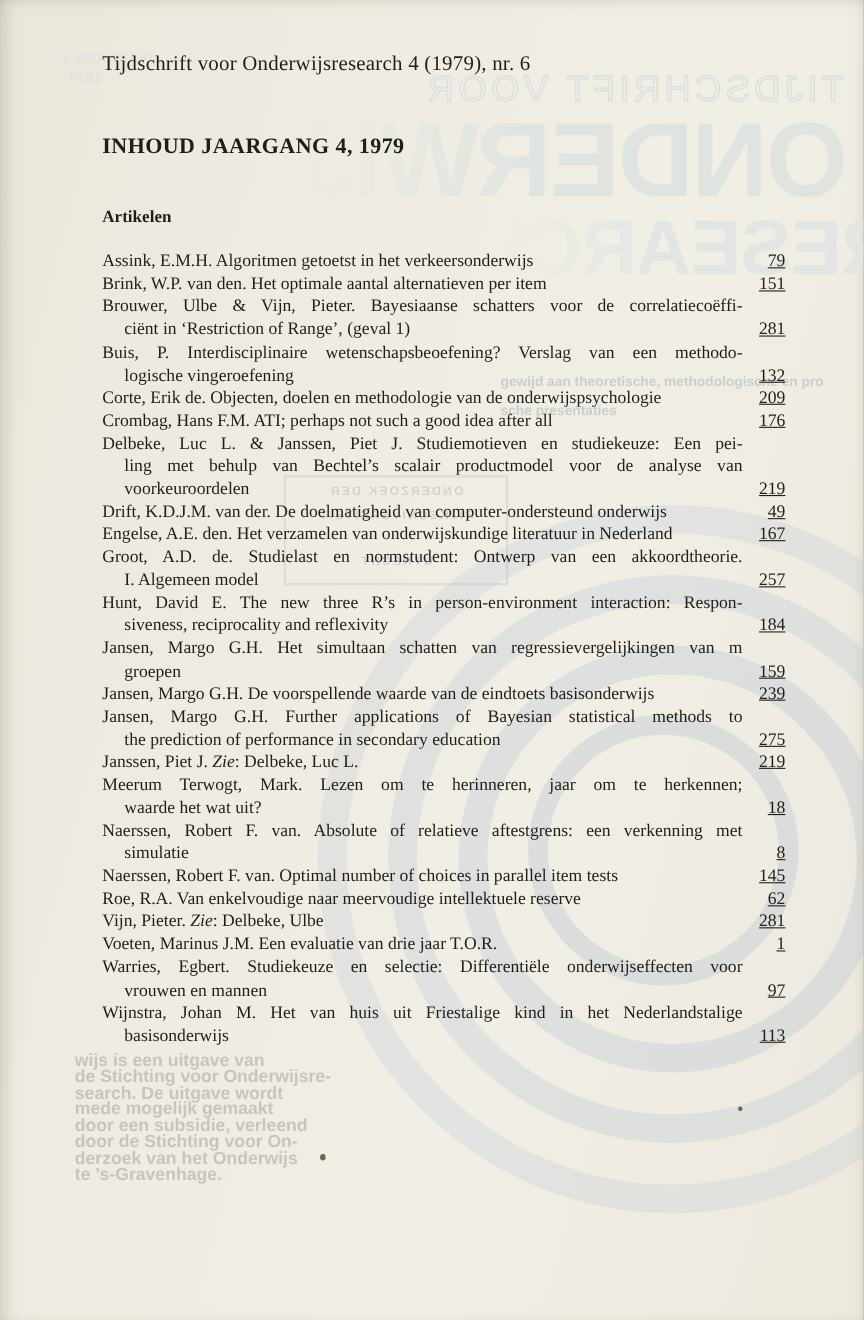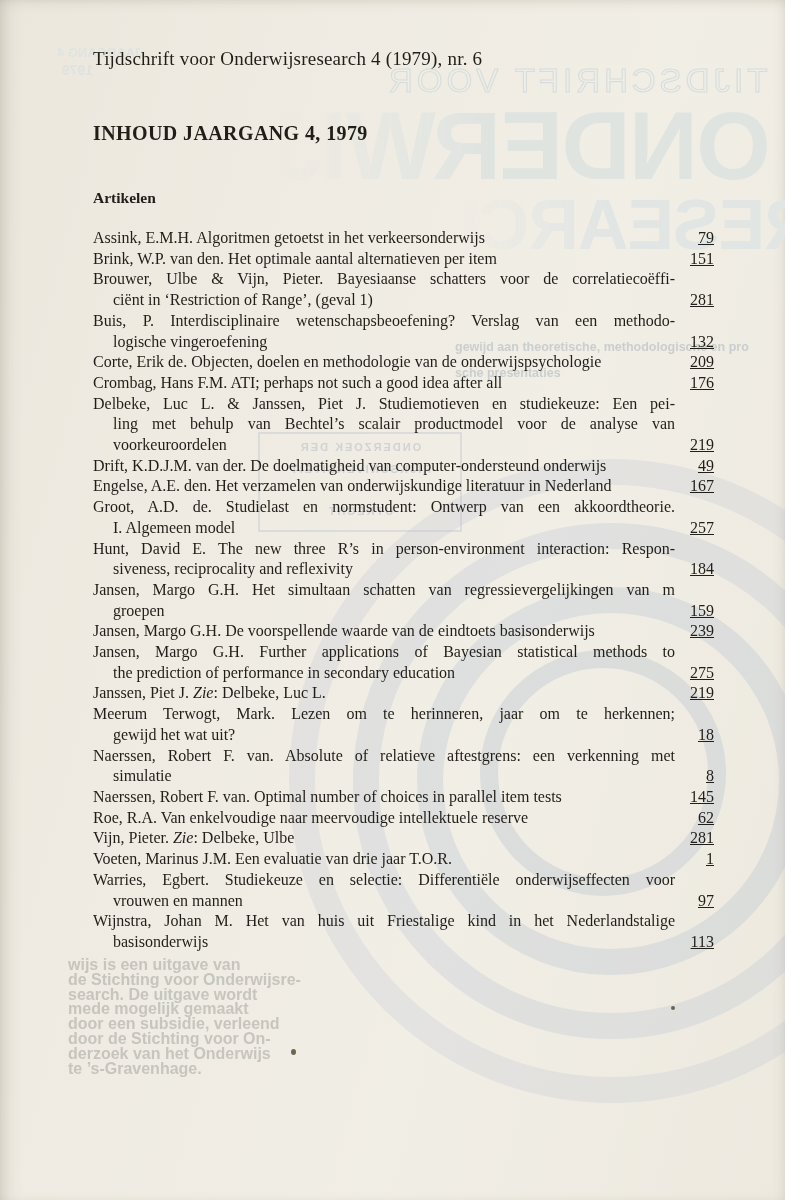--- a/index.html
+++ b/index.html
@@ -146,21 +146,21 @@
       </div>
       <div class="entry">
         <div class="line fill"><span>Jansen, Margo G.H. Further applications of Bayesian statistical methods to</span></div>
         <div class="line cont"><span>the prediction of performance in secondary education</span><span class="page-num">275</span></div>
       </div>
       <div class="entry">
         <div class="line"><span>Janssen, Piet J. </span><em>Zie</em><span>: Delbeke, Luc L.</span><span class="page-num">219</span></div>
       </div>
       <div class="entry">
         <div class="line fill"><span>Meerum Terwogt, Mark. Lezen om te herinneren, jaar om te herkennen;</span></div>
-        <div class="line cont"><span>gewijd het wat uit?</span><span class="page-num">18</span></div>
+        <div class="line cont"><span>waarde het wat uit?</span><span class="page-num">18</span></div>
       </div>
       <div class="entry">
         <div class="line fill"><span>Naerssen, Robert F. van. Absolute of relatieve aftestgrens: een verkenning met</span></div>
         <div class="line cont"><span>simulatie</span><span class="page-num">8</span></div>
       </div>
       <div class="entry">
         <div class="line"><span>Naerssen, Robert F. van. Optimal number of choices in parallel item tests</span><span class="page-num">145</span></div>
       </div>
       <div class="entry">
         <div class="line"><span>Roe, R.A. Van enkelvoudige naar meervoudige intellektuele reserve</span><span class="page-num">62</span></div>

